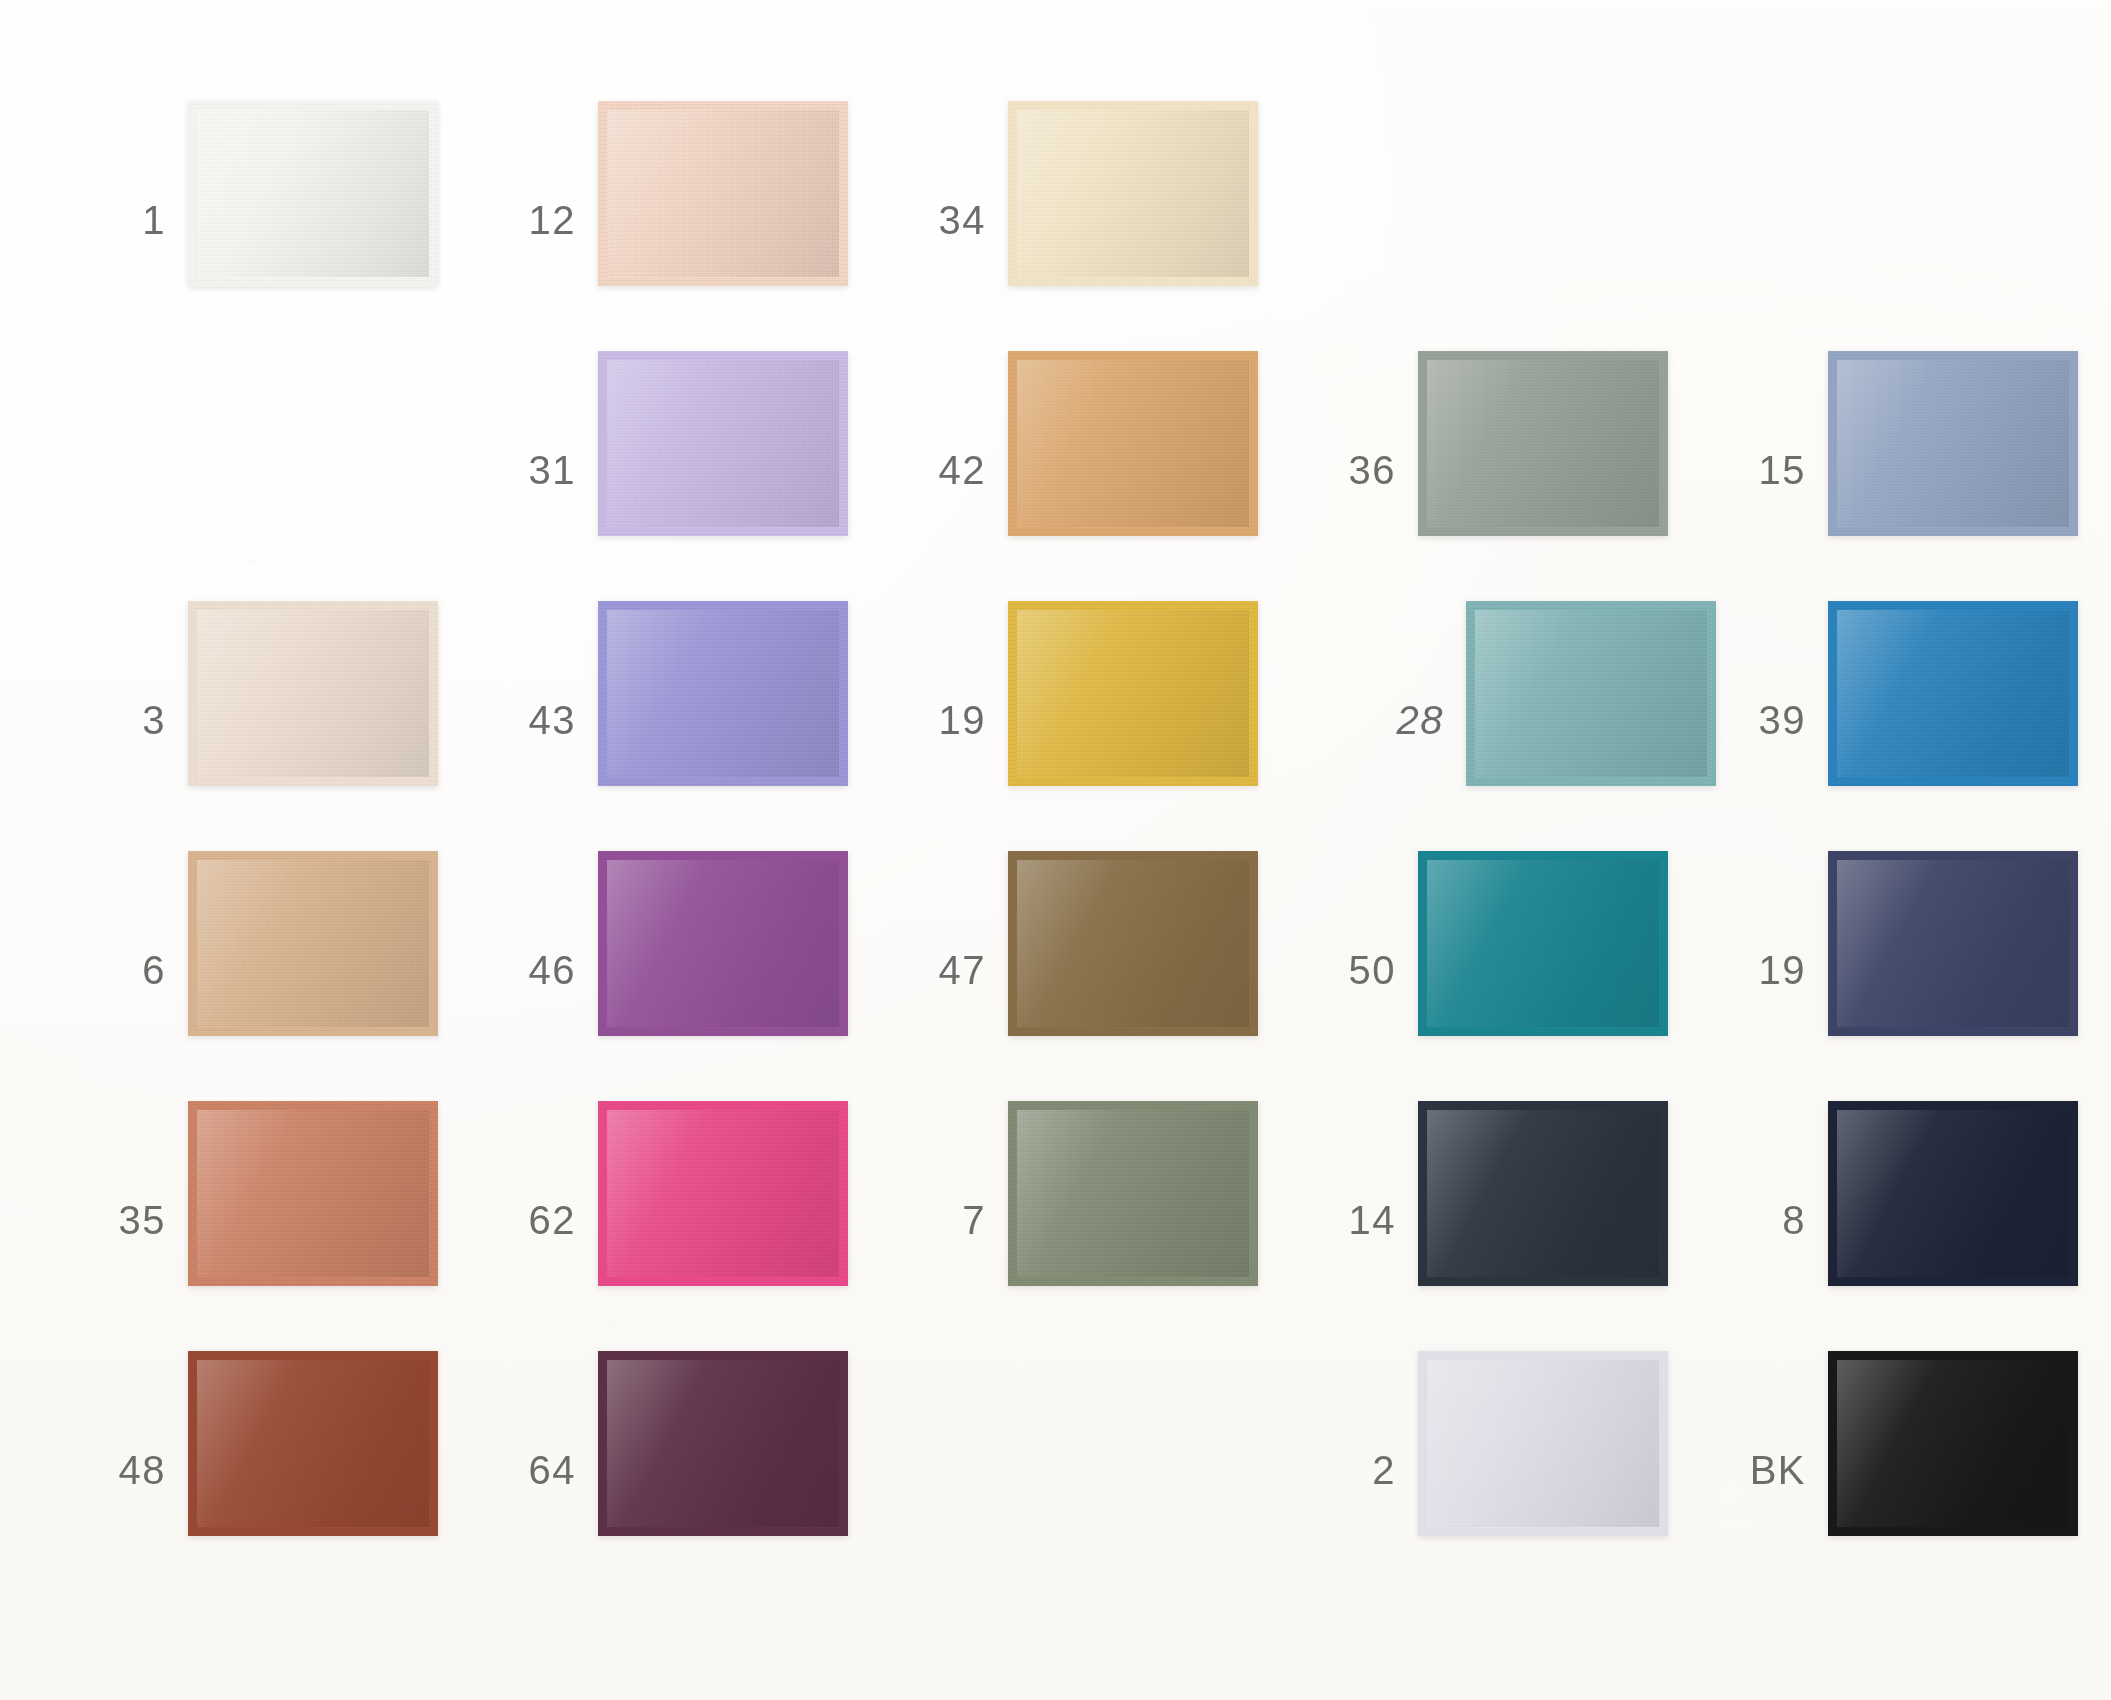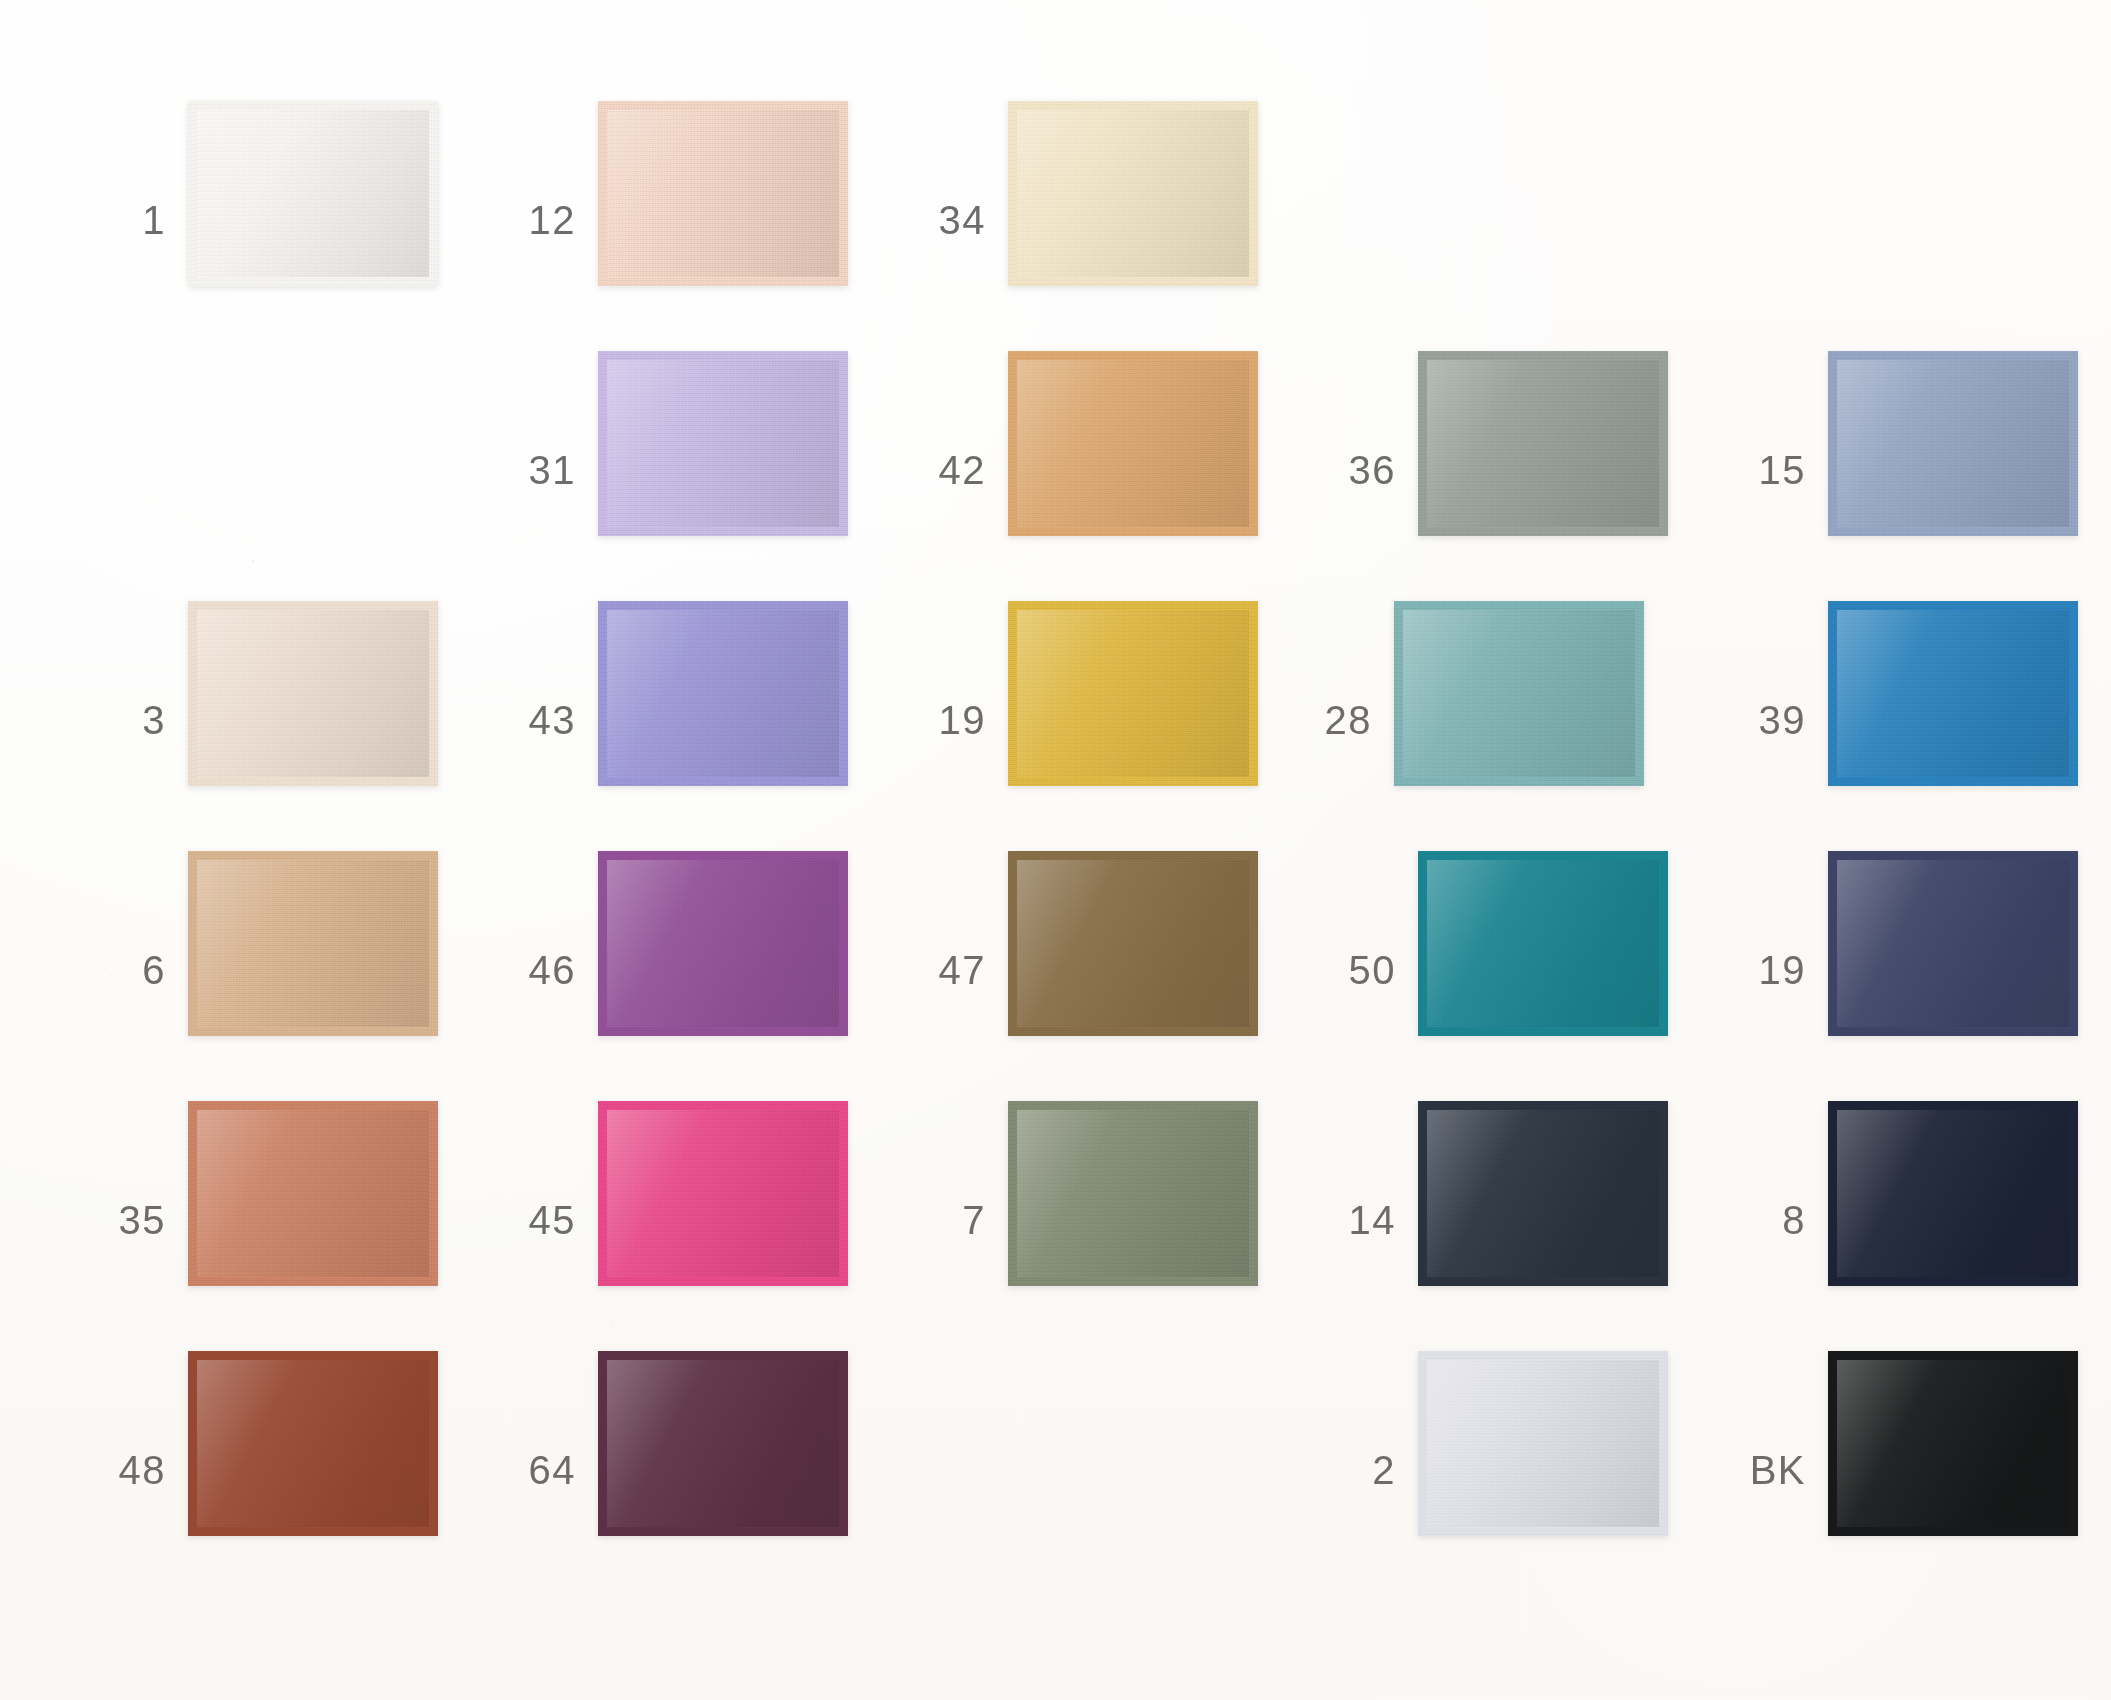--- a/index.html
+++ b/index.html
@@ -283,21 +283,21 @@
             <div class="swatch-body" style="background: rgb(227, 188, 69);">
               <div class="weave"></div>
             </div>
             <div class="swatch-core" style="background: rgb(227, 188, 69);">
               <div class="weave"></div>
               <div class="sheen"></div>
             </div>
           </div>
         </div>
       </div>
-      <div class="cell" style="left: 1276px; top: 595px;">
+      <div class="cell" style="left: 1348px; top: 595px; font-style: italic;">
         <div class="swatch-label">28</div>
         <div class="swatch-wrap">
           <div class="swatch">
             <div class="swatch-body" style="background: rgb(131, 183, 184);">
               <div class="weave"></div>
             </div>
             <div class="swatch-core" style="background: rgb(131, 183, 184);">
               <div class="weave"></div>
               <div class="sheen"></div>
             </div>
@@ -396,21 +396,21 @@
               <div class="weave"></div>
             </div>
             <div class="swatch-core" style="background: rgb(207, 133, 104);">
               <div class="weave"></div>
               <div class="sheen"></div>
             </div>
           </div>
         </div>
       </div>
       <div class="cell" style="left: 480px; top: 1095px;">
-        <div class="swatch-label">45</div>
+        <div class="swatch-label">62</div>
         <div class="swatch-wrap">
           <div class="swatch">
             <div class="swatch-body" style="background: rgb(236, 75, 140);">
               <div class="weave"></div>
             </div>
             <div class="swatch-core" style="background: rgb(236, 75, 140);">
               <div class="weave"></div>
               <div class="sheen"></div>
             </div>
           </div>

